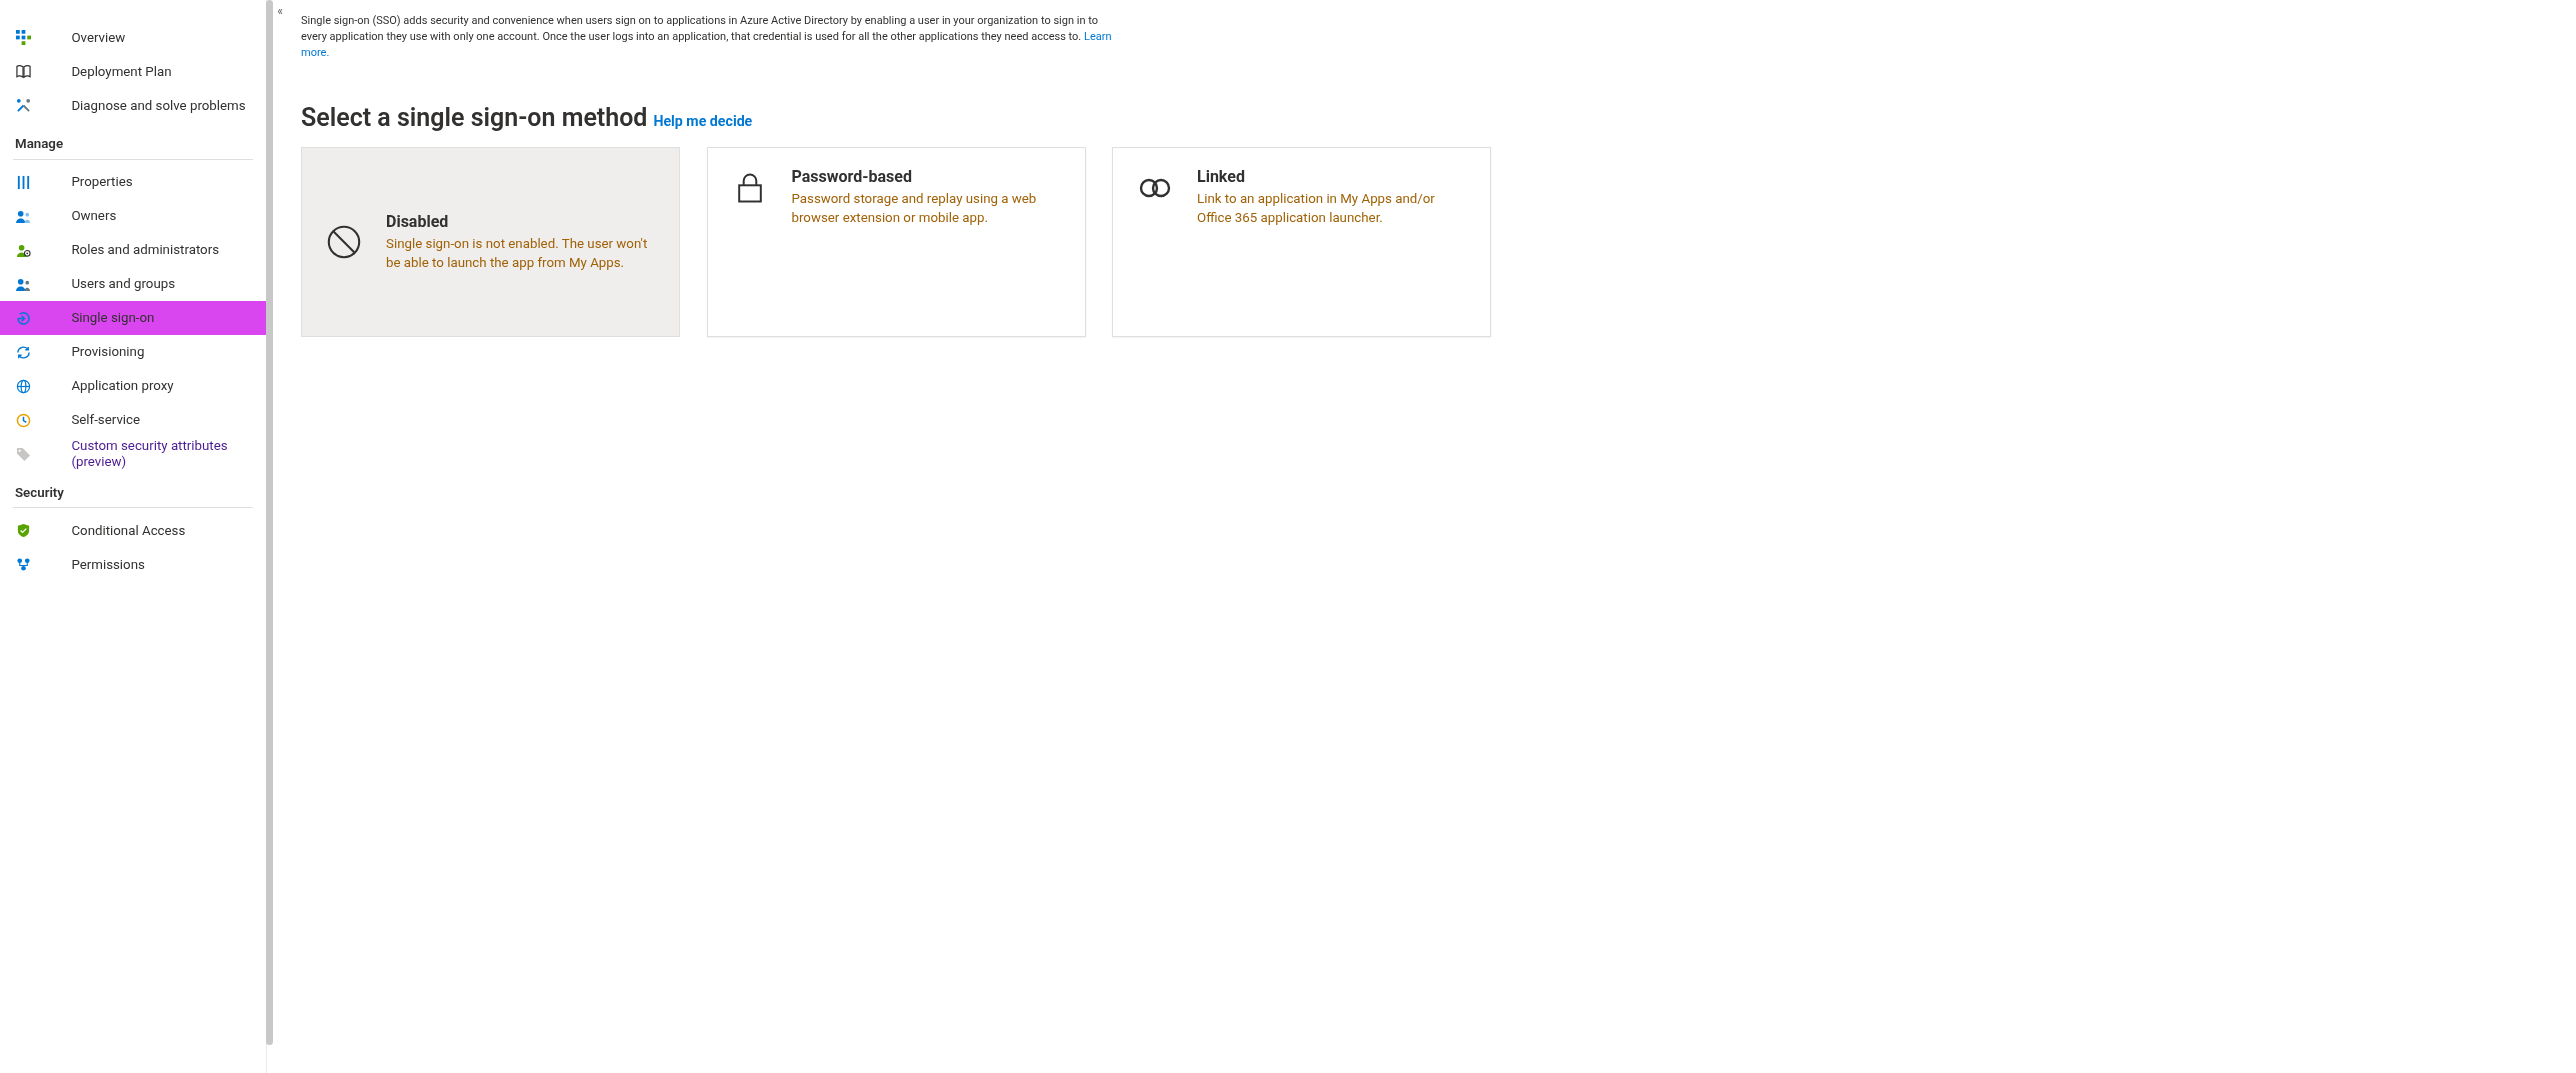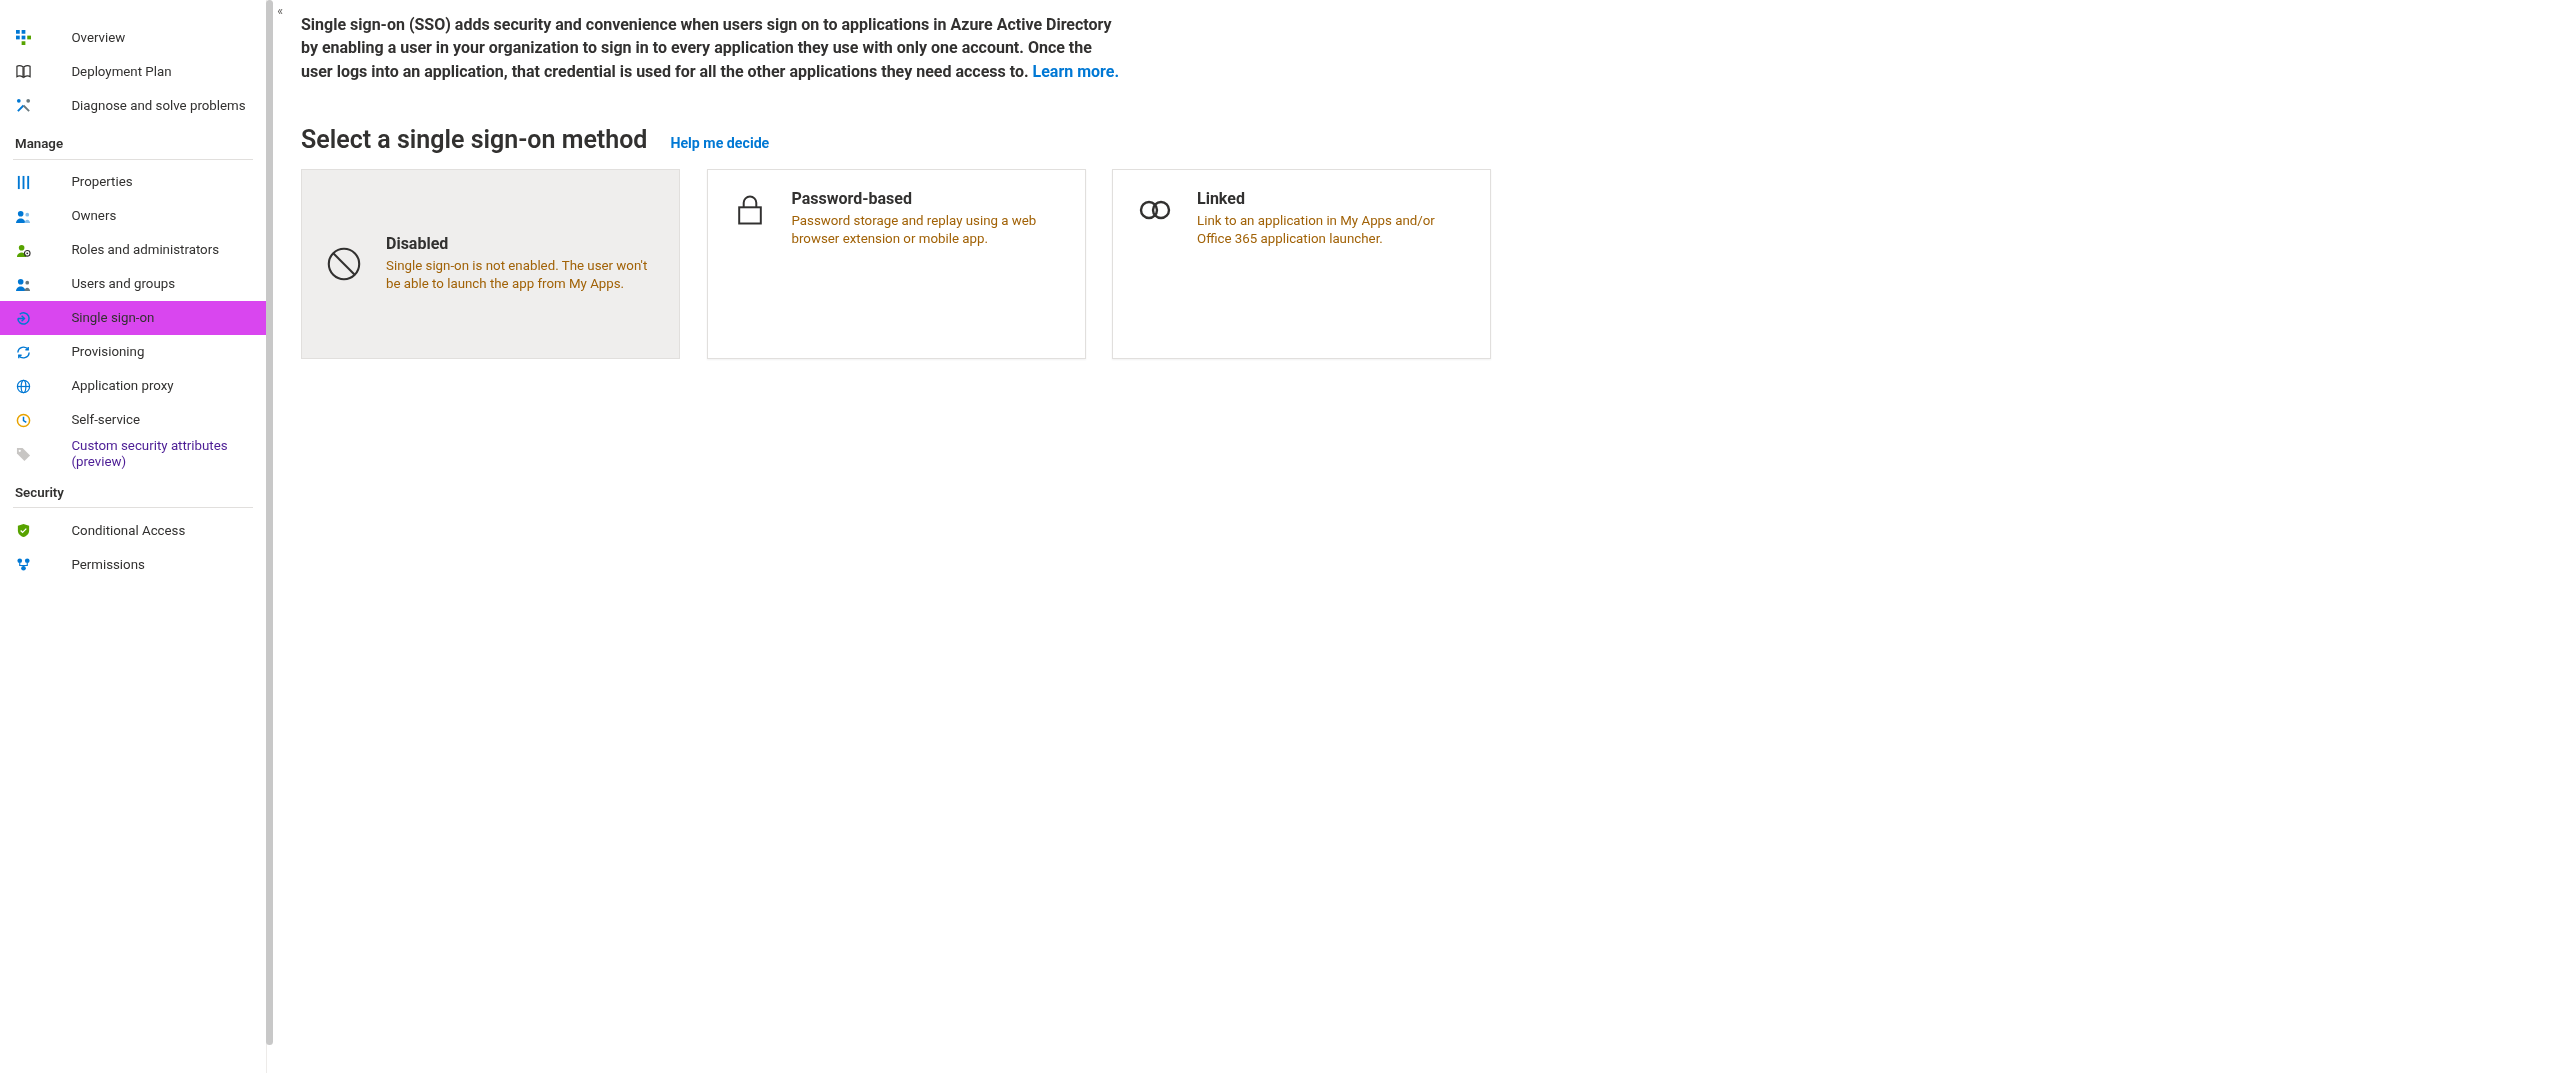--- a/index.html
+++ b/index.html
@@ -76,31 +76,30 @@
     background: #e1dfdd;
     margin: 0 13.3px 5.7px 13.3px;
   }
   
   .main {
     flex: 1 1 auto;
     padding: 13.3px 26.5px 19px 34px;
     max-width: 1554px;
   }
   .intro {
-    font-size: 16px;
+    font-size: 11px;
     line-height: 1.45;
     color: #323130;
     max-width: 825px;
-    font-weight: bold;
   }
   .intro a { color: #0078d4; text-decoration: none; }
   .heading-row {
     display: flex;
     align-items: baseline;
-    gap: 23px;
+    gap: 6px;
     margin-top: 42px;
     margin-bottom: 15px;
   }
   .heading {
     font-size: 25px;
     font-weight: 600;
   }
   .heading-link {
     font-size: 14.2px;
     color: #0078d4;

